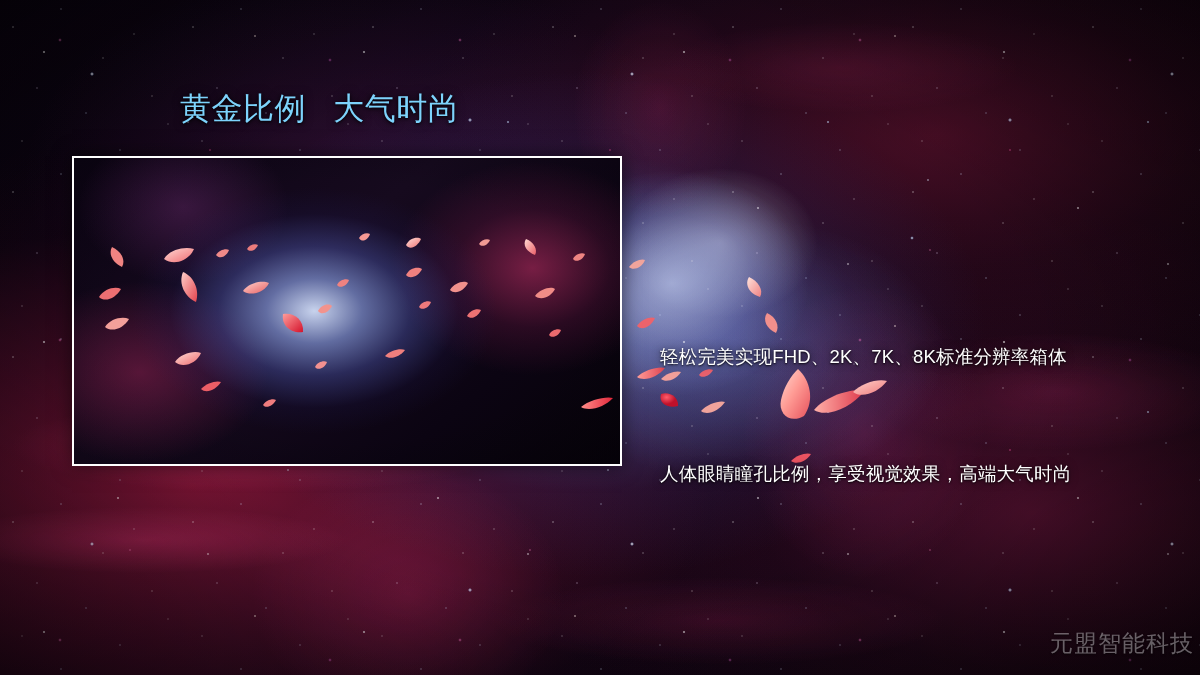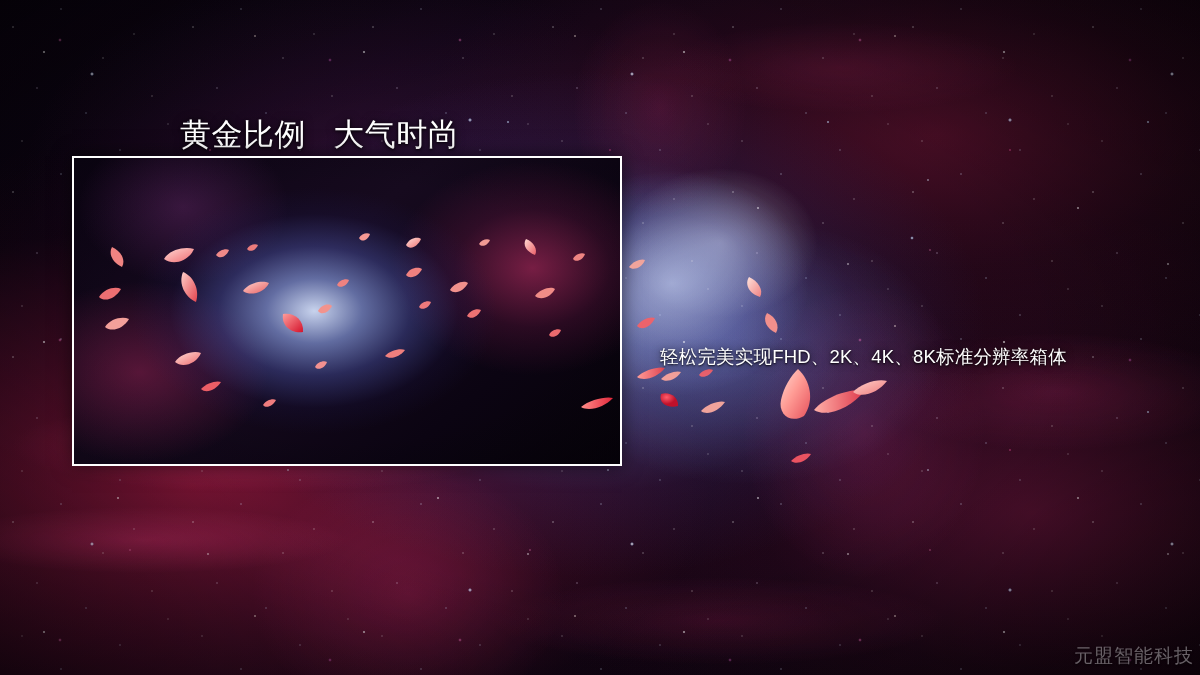--- a/index.html
+++ b/index.html
@@ -118,23 +118,23 @@
       radial-gradient(1.8px 1.8px at 60px 40px,rgba(255,120,200,.85),transparent),
       radial-gradient(1.6px 1.6px at 210px 150px,rgba(255,90,170,.7),transparent),
       radial-gradient(1.8px 1.8px at 330px 60px,rgba(240,110,215,.75),transparent),
       radial-gradient(1.6px 1.6px at 130px 250px,rgba(255,130,190,.6),transparent);
     background-size:400px 300px;
     opacity:.75;
   }
 
   
   .headline{
-    position:absolute;left:180px;top:119px;
+    position:absolute;left:180px;top:93px;
     font-size:31px;line-height:1;letter-spacing:.5px;
-    color:#ffffff;white-space:pre;
+    color:#7dd3fc;white-space:pre;
     text-shadow:0 0 10px rgba(0,0,0,.75),0 1px 3px rgba(0,0,0,.9);
   }
 
   
   .panel{
     position:absolute;left:72px;top:156px;
     width:550px;height:310px;
     border:2px solid #ffffff;
     box-sizing:border-box;
     overflow:hidden;
@@ -185,22 +185,22 @@
     font-size:18.5px;
     line-height:39px;
     letter-spacing:.2px;
     white-space:pre;
     text-shadow:0 0 8px rgba(0,0,0,.7),0 1px 2px rgba(0,0,0,.85);
   }
   .body-copy .ln{display:block;}
 
   
   .watermark{
-    position:absolute;right:6px;bottom:6px;
-    font-size:19px;letter-spacing:1px;
+    position:absolute;right:6px;bottom:16px;
+    font-size:23px;letter-spacing:1px;
     color:rgba(196,190,196,.50);
     text-shadow:0 1px 2px rgba(0,0,0,.6);
   }
 </style>
 </head>
 <body>
 
 <div id="slide">
 
   <div class="bg-layer bg-base"></div>
@@ -505,18 +505,19 @@
         <path d="M1 10C5 3 15 0 19 2 15 11 6 15 1 10Z" fill="#ec636c"></path>
       </svg>
   </div>
   <div class="petal" style="left:628px; top:258px;">
     <svg width="18" height="14" viewBox="0 0 18 14">
         <path d="M1 9C5 3 14 0 17 2 14 10 5 13 1 9Z" fill="#f0a49c"></path>
       </svg>
   </div>
 
   <div class="body-copy">
-    <span class="ln">轻松完美实现FHD、2K、4K、8K标准分辨率箱体</span>
+    <span class="ln">轻松完美实现FHD、2K、7K、8K标准分辨率箱体</span>
+    <span class="ln">人体眼睛瞳孔比例，享受视觉效果，高端大气时尚</span>
   </div>
 
   <div class="watermark">元盟智能科技</div>
 
 </div>
 
 </body></html>

